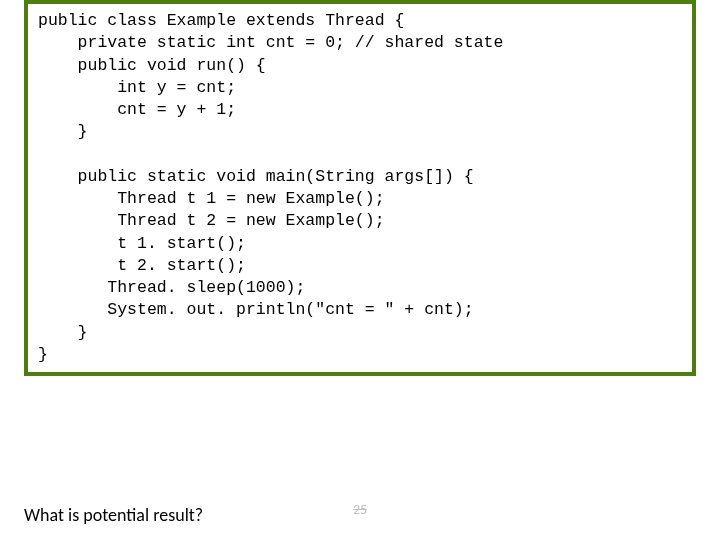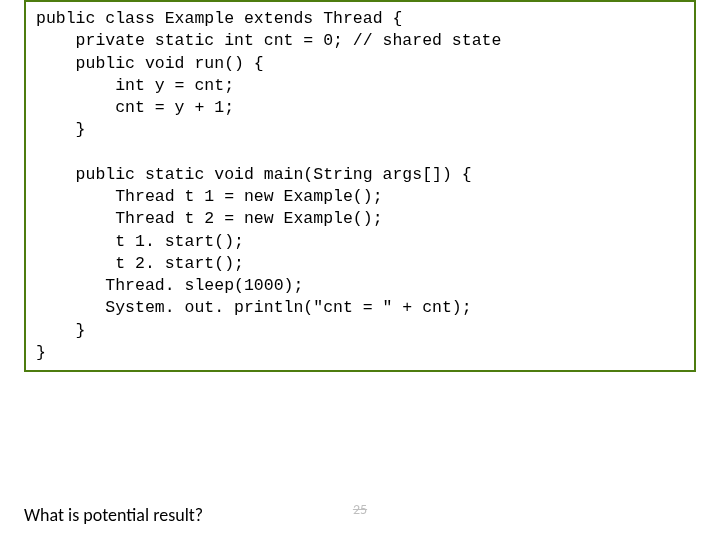--- a/index.html
+++ b/index.html
@@ -21,21 +21,21 @@
   .title {
     text-align: center;
     font-size: 40px;
     font-weight: 400;
     margin-top: 18px;
     margin-bottom: 12px;
     letter-spacing: 0.5px;
   }
   .code-box {
     margin: 0 24px 5px 24px;
-    border: 2px solid #4d7c0f;
+    border: 4px solid #4d7c0f;
     padding: 6px 10px 6px 10px;
     box-sizing: border-box;
   }
   .code {
     font-family: "Courier New", Courier, monospace;
     font-size: 16.5px;
     line-height: 1.35;
     white-space: pre;
     color: #000000;
   }

